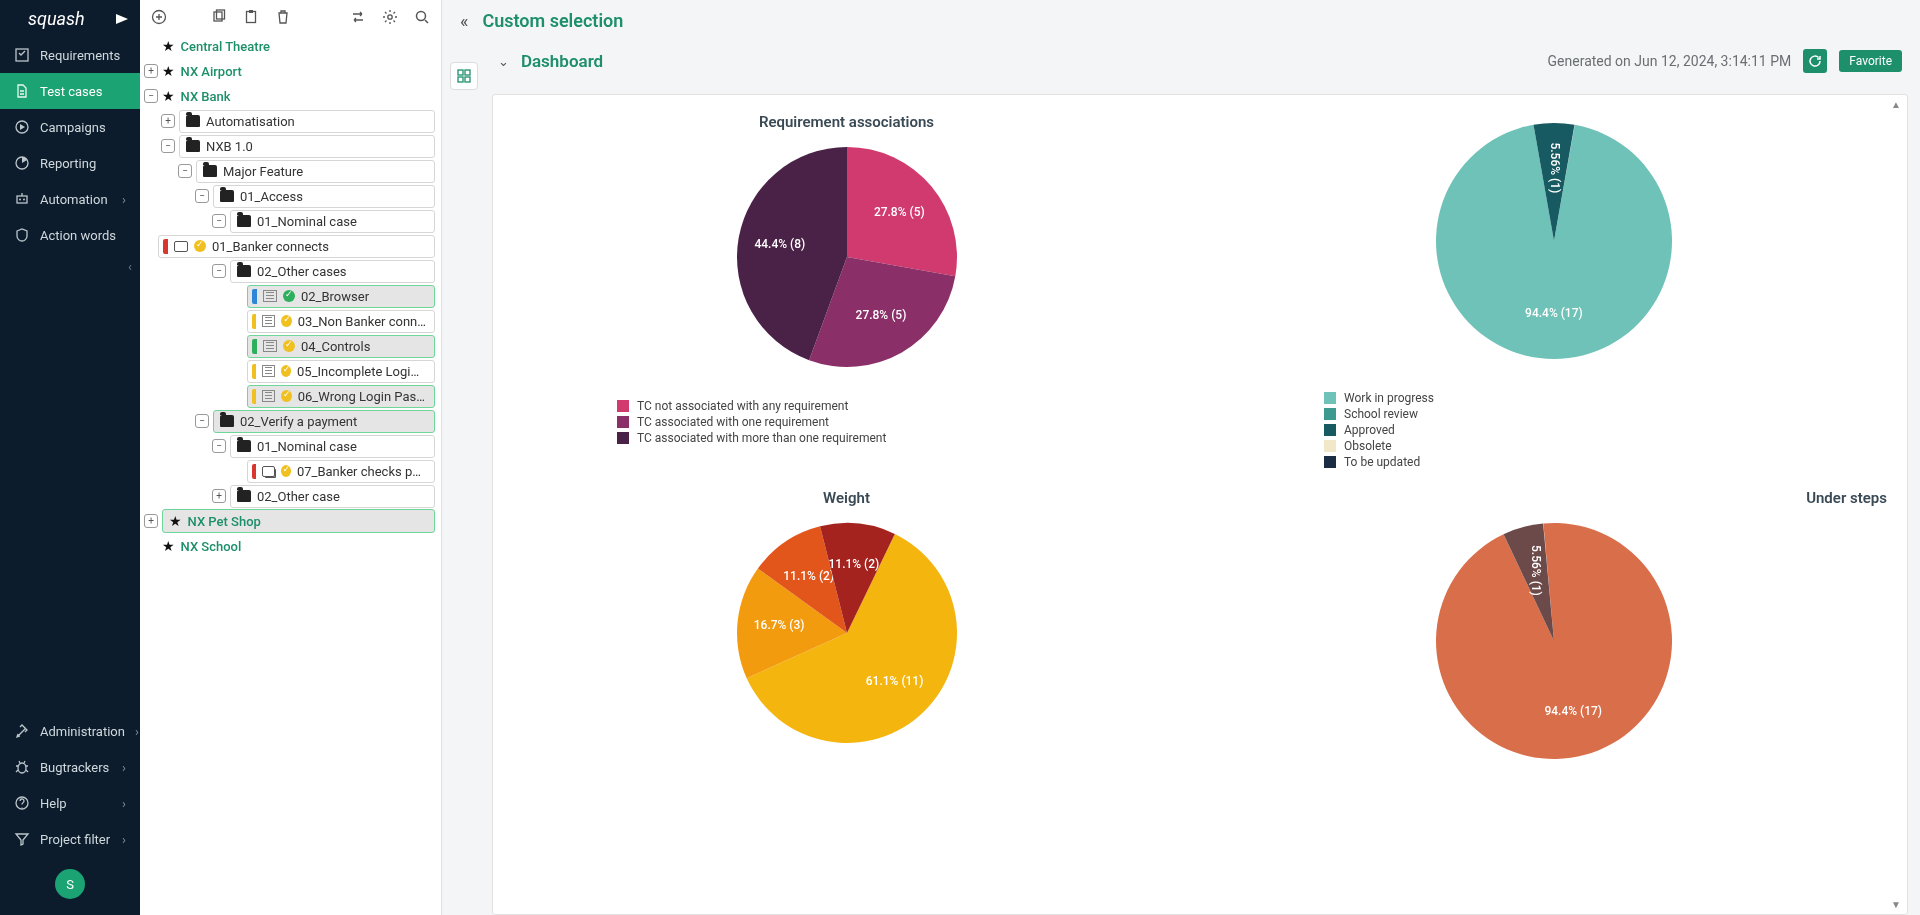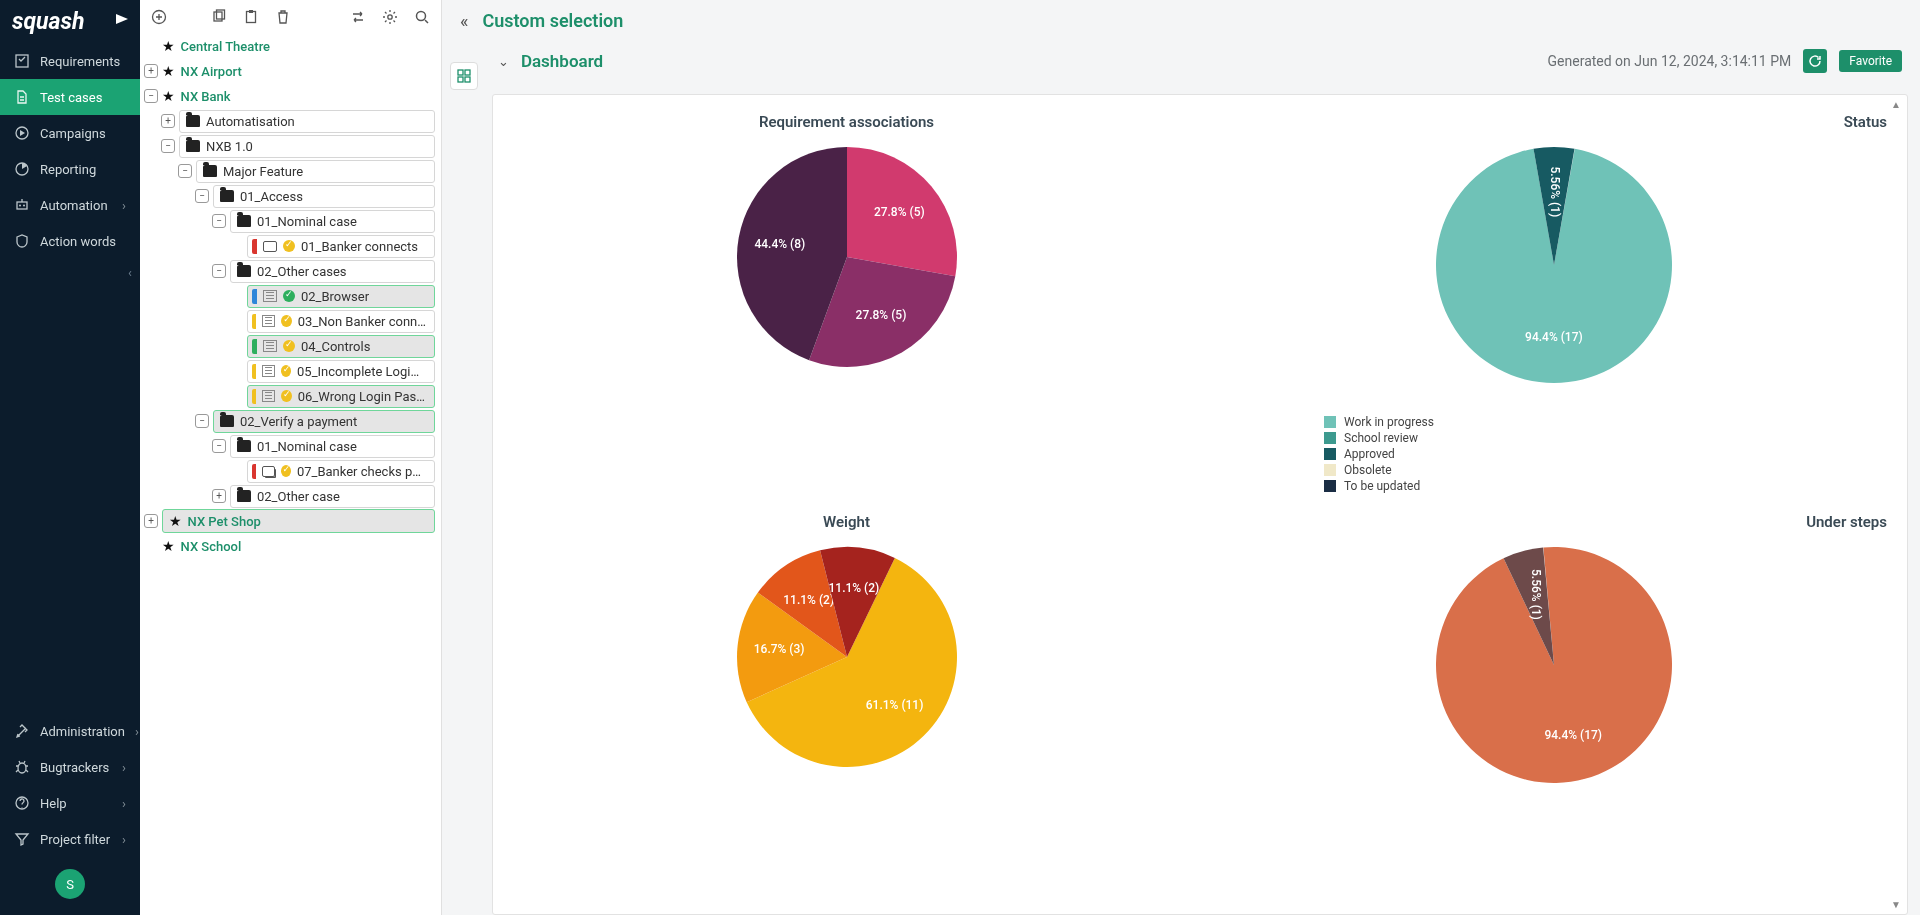--- a/index.html
+++ b/index.html
@@ -1,21 +1,21 @@
 <!DOCTYPE html>
 <html><head>
 <meta charset="utf-8">
 <style>
 * { box-sizing: border-box; margin: 0; padding: 0; }
 body { font-family: -apple-system, BlinkMacSystemFont, "Segoe UI", Roboto, Arial, sans-serif; font-size: 13px; color: #333; overflow: hidden; height: 915px; width: 1920px; }
 .app { display: flex; height: 100%; }
 
 
 .sidebar { width: 140px; background: #0c1c2c; color: #cfd8dc; display: flex; flex-direction: column; }
-.logo { padding: 8px 12px; font-style: italic; font-weight: bold; font-size: 23px; color: #fff; position: relative; }
+.logo { padding: 8px 28px; font-style: italic; font-weight: normal; font-size: 18px; color: #fff; position: relative; }
 .logo::after { content: ""; position: absolute; right: 12px; top: 14px; width: 0; height: 0; border-left: 12px solid #fff; border-top: 5px solid transparent; border-bottom: 5px solid transparent; }
 .nav { flex: 1; display: flex; flex-direction: column; }
 .nav-item { display: flex; align-items: center; gap: 10px; padding: 10px 14px; cursor: pointer; color: #cfd8dc; }
 .nav-item.active { background: #1ba373; color: #fff; }
 .nav-item .ic { width: 16px; height: 16px; display: inline-flex; align-items:center; justify-content:center; opacity: 0.9; }
 .nav-spacer { flex: 1; }
 .nav-footer .nav-item { justify-content: space-between; }
 .collapse-handle { text-align: right; padding: 6px 8px; color: #6b7d8e; cursor: pointer; }
 .avatar { width: 30px; height: 30px; border-radius: 50%; background: #1ba373; color: #fff; display:flex; align-items:center; justify-content:center; margin: 12px auto 16px; }
 
@@ -272,21 +272,21 @@
             <span class="node-label">01_Access</span>
           </div>
         </div>
         <div class="node-row" style="padding-left:72px">
           <span class="exp">−</span>
           <div class="node-card">
             <span class="folder-ic"></span>
             <span class="node-label">01_Nominal case</span>
           </div>
         </div>
-        <div class="node-row" style="padding-left:89px">
+        <div class="node-row" style="">
           <span class="exp blank"></span>
           <div class="node-card">
             <span class="tc-stripe stripe-red"></span>
             <span class="tc-screen"></span>
             <span class="chk "></span>
             <span class="node-label">01_Banker connects</span>
           </div>
         </div>
         <div class="node-row" style="padding-left:72px">
           <span class="exp">−</span>
@@ -422,23 +422,36 @@
             <div class="pie-wrap">
               <svg width="460" height="240">
                 <path d="M230 120 L230 10 A110 110 0 0 1 338.30207679821257 139.2525364872804 Z" fill="#d13a6e"></path>
                 <text class="pie-label" x="282.27482306439765" y="76.19836905335694" text-anchor="middle" dominant-baseline="middle">27.8% (5)</text>
                 <path d="M230 120 L338.30207679821257 139.2525364872804 A110 110 0 0 1 192.0892784508031 223.26072434192614 Z" fill="#8a2f67"></path>
                 <text class="pie-label" x="263.97622418415324" y="179.13422181941823" text-anchor="middle" dominant-baseline="middle">27.8% (5)</text>
                 <path d="M230 120 L192.0892784508031 223.26072434192614 A110 110 0 0 1 229.99999999999997 10 Z" fill="#4a2247"></path>
                 <text class="pie-label" x="162.8527123851082" y="108.06342737788614" text-anchor="middle" dominant-baseline="middle">44.4% (8)</text>
               </svg>
             </div>
+            <div class="legend">
+              <div class="legend-row">
+                <span class="legend-sw" style="background:#d13a6e"></span>
+                <span>TC not associated with any requirement</span>
+              </div>
+              <div class="legend-row">
+                <span class="legend-sw" style="background:#8a2f67"></span>
+                <span>TC associated with one requirement</span>
+              </div>
+              <div class="legend-row">
+                <span class="legend-sw" style="background:#4a2247"></span>
+                <span>TC associated with more than one requirement</span>
+              </div>
+            </div>
           </div>
         <div class="chart-cell" id="chart1">
-            <div class="chart-title right">Status</div>
             <div class="pie-wrap">
               <svg width="500" height="256">
                 <path d="M250 128 L270.7986989377178 11.847453224226825 A118 118 0 1 1 229.49328963301812 11.795547288734596 Z" fill="#6fc2b7"></path>
                 <text class="pie-label" x="249.90806445678186" y="201.15994223518697" text-anchor="middle" dominant-baseline="middle">94.4% (17)</text>
                 <path d="M250 128 L229.49328963301812 11.795547288734596 A118 118 0 0 1 270.50671036698174 11.795547288734568 Z" fill="#175a62"></path>
                 <text class="pie-label" x="250" y="54.84" text-anchor="middle" dominant-baseline="middle" transform="rotate(90 250 54.84)">5.56% (1)</text>
               </svg>
             </div>
             <div class="legend">
               <div class="legend-row">

